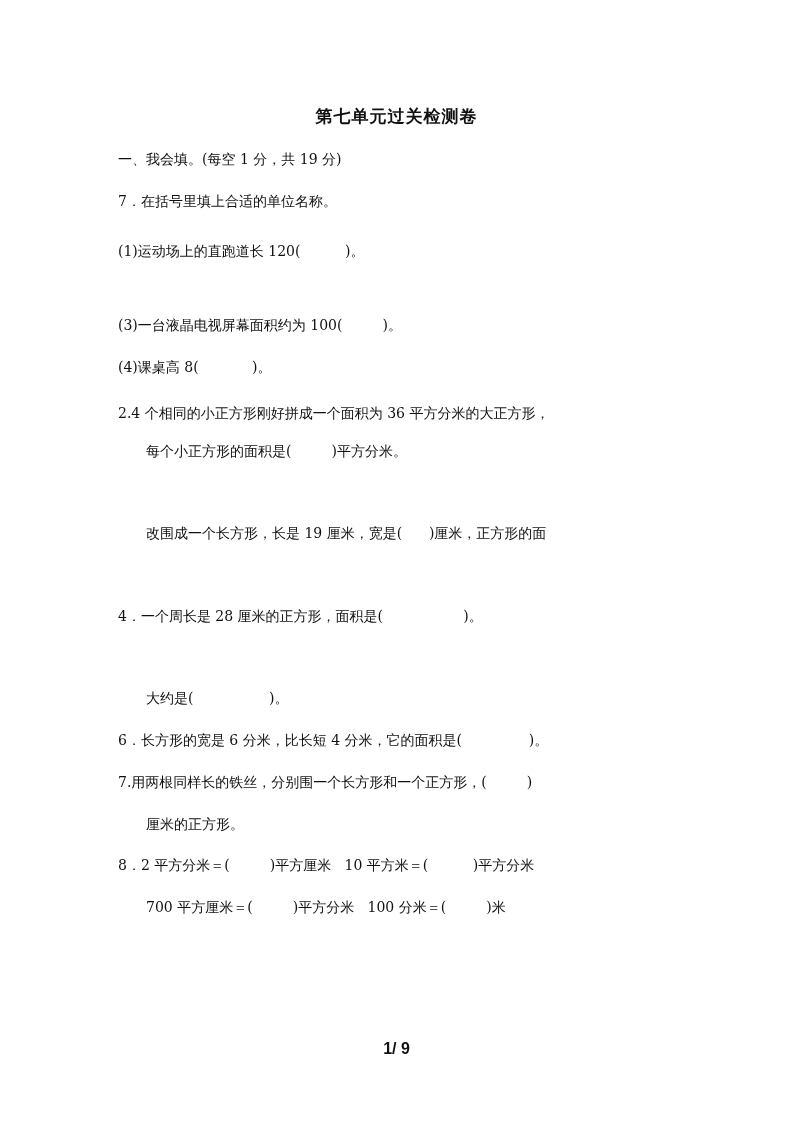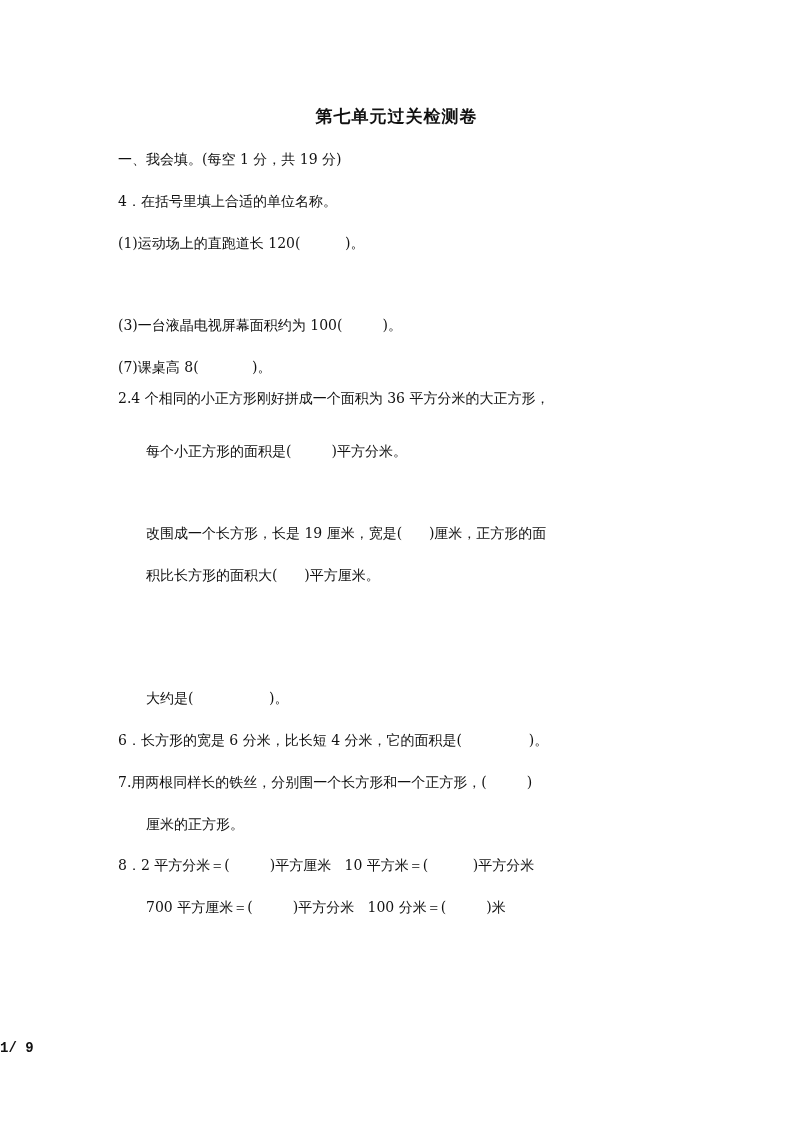--- a/index.html
+++ b/index.html
@@ -4,42 +4,42 @@
 <style>
   html, body { margin:0; padding:0; background:#ffffff; }
   body { width:793px; height:1122px; position:relative; overflow:hidden;
          font-family:"DejaVu Serif","Liberation Serif",serif; color:#111; }
   .page { position:absolute; left:0; top:0; width:793px; height:1122px; background:#fff; }
   .title { position:absolute; left:0; width:793px; top:105px; text-align:center;
            font-family:"DejaVu Sans","Liberation Sans",sans-serif; font-weight:bold;
            font-size:17px; letter-spacing:1px; }
   .line { position:absolute; left:118px; font-size:14px; line-height:24px; white-space:pre; }
   .indent { left:146px;text-align:right; }
-  .pagenum { position:absolute; left:0; width:793px; top:1040px; text-align:left;
-             font-family:Liberation Mono, monospace; font-weight:bold; font-size:14px; }
+  .pagenum { position:absolute; left:0; width:793px; top:1040px; text-align:center;
+             font-family:Liberation Sans, sans-serif; font-weight:bold; font-size:16px; }
 </style>
 </head>
 <body>
 
 <div class="page">
   <div class="title">第七单元过关检测卷</div>
 
   <div class="line" style="top:147px">一、我会填。(每空 1 分，共 19 分)</div>
 
-  <div class="line" style="top:189px">4．在括号里填上合适的单位名称。</div>
-  <div class="line" style="top:231px">(1)运动场上的直跑道长 120(          )。</div>
+  <div class="line" style="top:189px">7．在括号里填上合适的单位名称。</div>
+  <div class="line" style="top:239px">(1)运动场上的直跑道长 120(          )。</div>
   <div class="line" style="top:313px">(3)一台液晶电视屏幕面积约为 100(         )。</div>
-  <div class="line" style="top:355px">(7)课桌高 8(            )。</div>
+  <div class="line" style="top:355px">(4)课桌高 8(            )。</div>
 
-  <div class="line" style="top:386px">2.4 个相同的小正方形刚好拼成一个面积为 36 平方分米的大正方形，</div>
+  <div class="line" style="top:401px">2.4 个相同的小正方形刚好拼成一个面积为 36 平方分米的大正方形，</div>
   <div class="line indent" style="top:439px">每个小正方形的面积是(         )平方分米。</div>
 
   <div class="line indent" style="top:521px">改围成一个长方形，长是 19 厘米，宽是(      )厘米，正方形的面</div>
-  <div class="line indent" style="top:563px">积比长方形的面积大(      )平方厘米。</div>
 
+  <div class="line" style="top:604px">4．一个周长是 28 厘米的正方形，面积是(                  )。</div>
 
   <div class="line indent" style="top:686px">大约是(                 )。</div>
 
   <div class="line" style="top:728px">6．长方形的宽是 6 分米，比长短 4 分米，它的面积是(               )。</div>
 
   <div class="line" style="top:770px">7.用两根同样长的铁丝，分别围一个长方形和一个正方形，(         )</div>
   <div class="line indent" style="top:812px">厘米的正方形。</div>
 
   <div class="line" style="top:853px">8．2 平方分米＝(         )平方厘米   10 平方米＝(          )平方分米</div>
   <div class="line indent" style="top:895px">700 平方厘米＝(         )平方分米   100 分米＝(         )米</div>

